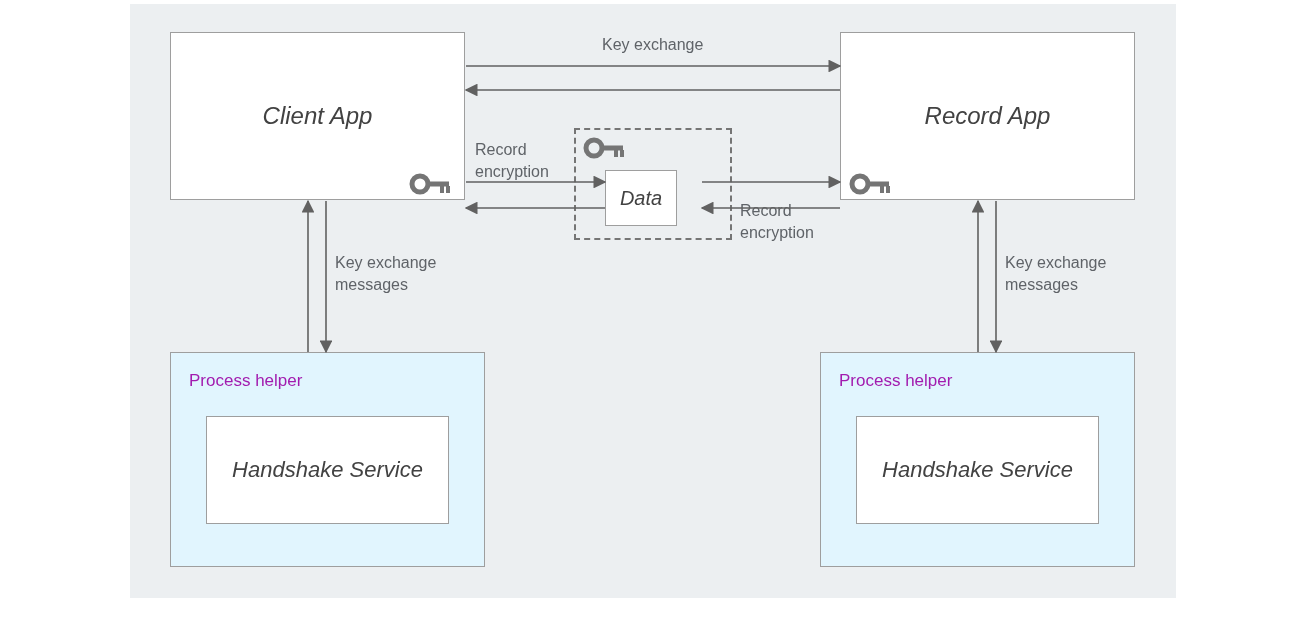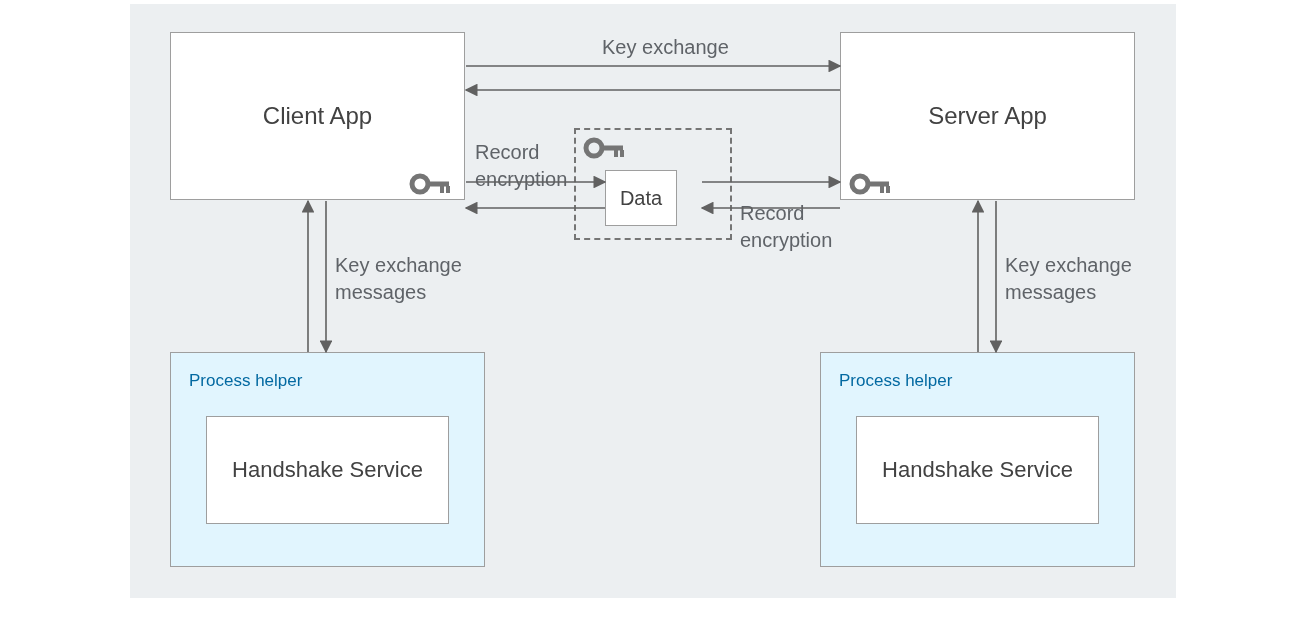--- a/index.html
+++ b/index.html
@@ -23,40 +23,41 @@
   .box {
     position: absolute;
     background: #ffffff;
     border: 1px solid #9e9e9e;
     display: flex;
     align-items: center;
     justify-content: center;
     font-size: 24px;
     color: #424242;
     box-sizing: border-box;
+    font-style: italic;
   }
   .helper-box {
     position: absolute;
     background: #e1f5fe;
     border: 1px solid #9e9e9e;
     box-sizing: border-box;
   }
   .helper-label {
     position: absolute;
     font-size: 17px;
-    color: #0369a1;
+    color: #a21caf;
   }
   .dashed-box {
     position: absolute;
     border: 2px dashed #757575;
     box-sizing: border-box;
   }
   .label {
     position: absolute;
-    font-size: 20px;
+    font-size: 16px;
     color: #5f6368;
     line-height: 1.35;
   }
   svg.overlay {
     position: absolute;
     left: 0;
     top: 0;
     width: 1046px;
     height: 594px;
     pointer-events: none;
@@ -65,21 +66,21 @@
 </head>
 <body>
 
 <div class="canvas">
 
   <div class="box" style="left:40px; top:28px; width:295px; height:168px;">
     <span>Client App</span>
   </div>
 
   <div class="box" style="left:710px; top:28px; width:295px; height:168px;">
-    <span>Server App</span>
+    <span>Record App</span>
   </div>
 
   <div class="dashed-box" style="left:444px; top:124px; width:158px; height:112px;"></div>
 
   <div class="box" style="left:475px; top:166px; width:72px; height:56px; font-size:20px;">
     <span>Data</span>
   </div>
 
   <div class="helper-box" style="left:40px; top:348px; width:315px; height:215px;">
     <span class="helper-label" style="left:18px; top:18px;">Process helper</span>

